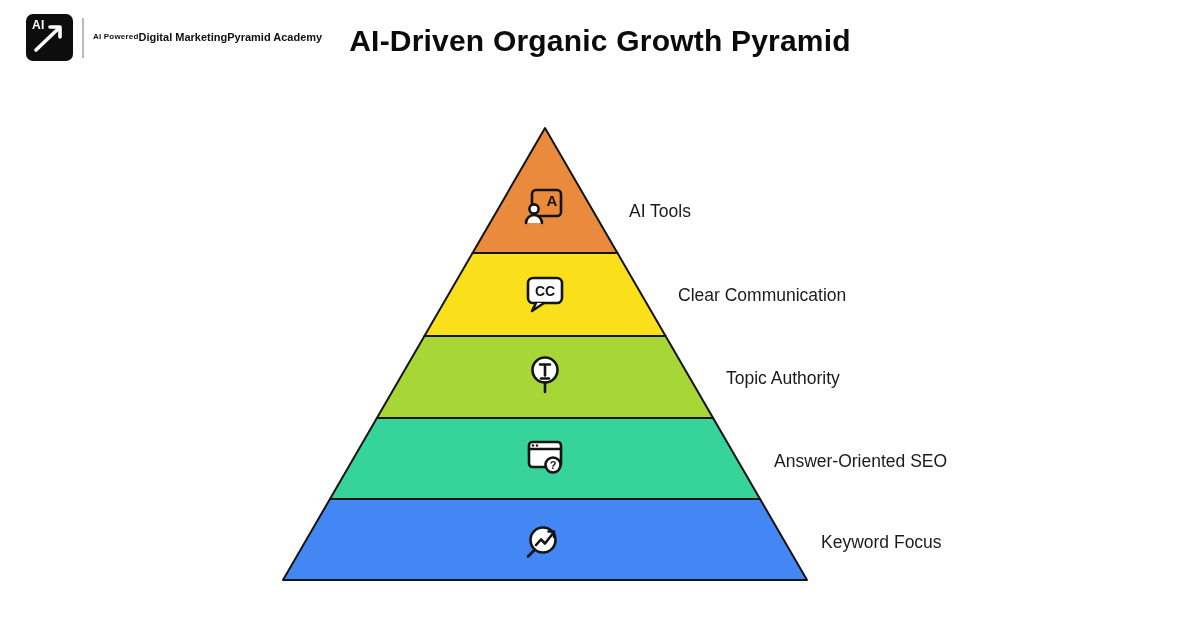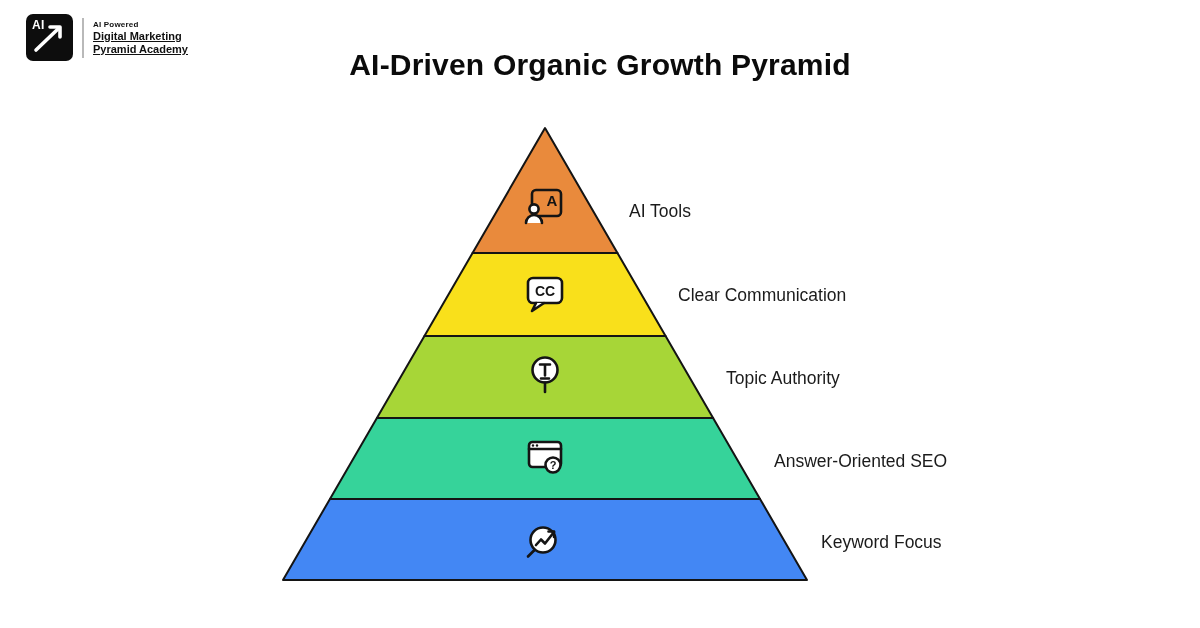--- a/index.html
+++ b/index.html
@@ -6,27 +6,27 @@
   .page{
     width:1200px;height:628px;position:relative;background:#ffffff;
     font-family:"Liberation Sans",sans-serif;overflow:hidden;
   }
   
   .logo-block{position:absolute;left:26px;top:14px;display:flex;align-items:center;gap:9px;}
   .logo-badge{width:47px;height:47px;background:#0d0d0d;border-radius:7px;position:relative;flex:0 0 auto;}
   .logo-badge-text{position:absolute;top:4px;left:6px;color:#ffffff;font-size:12px;font-weight:800;letter-spacing:.3px;}
   .logo-badge svg{position:absolute;left:0;top:0;}
   .logo-divider{width:2px;height:40px;background:#b9b9b9;}
-  .logo-lines{display:flex;flex-direction:column;justify-content:center;color:#101010;}
+  .logo-lines{display:flex;justify-content:center;color:#101010;}
   .logo-line-sm{font-size:8px;font-weight:700;letter-spacing:.2px;line-height:11px;}
-  .logo-line{font-size:11px;font-weight:800;line-height:13.5px;text-decoration:underline;}
+  .logo-line{font-size:11px;font-weight:800;line-height:13.5px;}
   
   .page-title{
     position:absolute;top:24px;left:0;right:0;text-align:center;
-    font-size:30px;font-weight:800;color:#0b0b0b;letter-spacing:.2px;margin-top:24px;
+    font-size:30px;font-weight:800;color:#0b0b0b;letter-spacing:.2px;
   }
   
   .pyramid-svg{position:absolute;left:0;top:0;}
   .ic{fill:none;stroke:#141414;stroke-width:2.6;stroke-linecap:round;stroke-linejoin:round;}
   .icw{fill:#ffffff;stroke:#141414;stroke-width:2.6;stroke-linecap:round;stroke-linejoin:round;}
   .ictext{fill:#141414;stroke:none;font-family:"Liberation Sans",sans-serif;font-weight:700;}
   .lvl-label{fill:#1b1b1b;font-family:"Liberation Sans",sans-serif;font-size:17.5px;font-weight:500;}
 </style>
 </head>
 <body>

